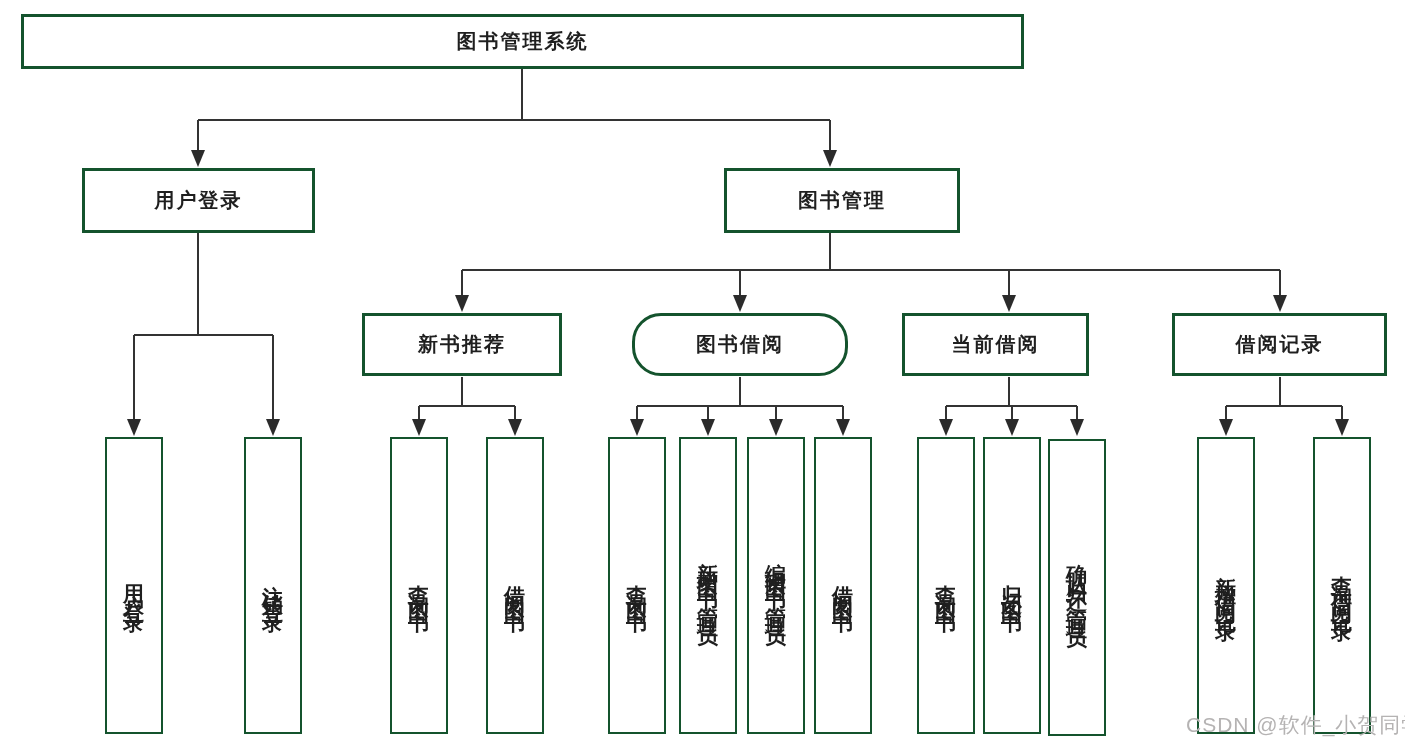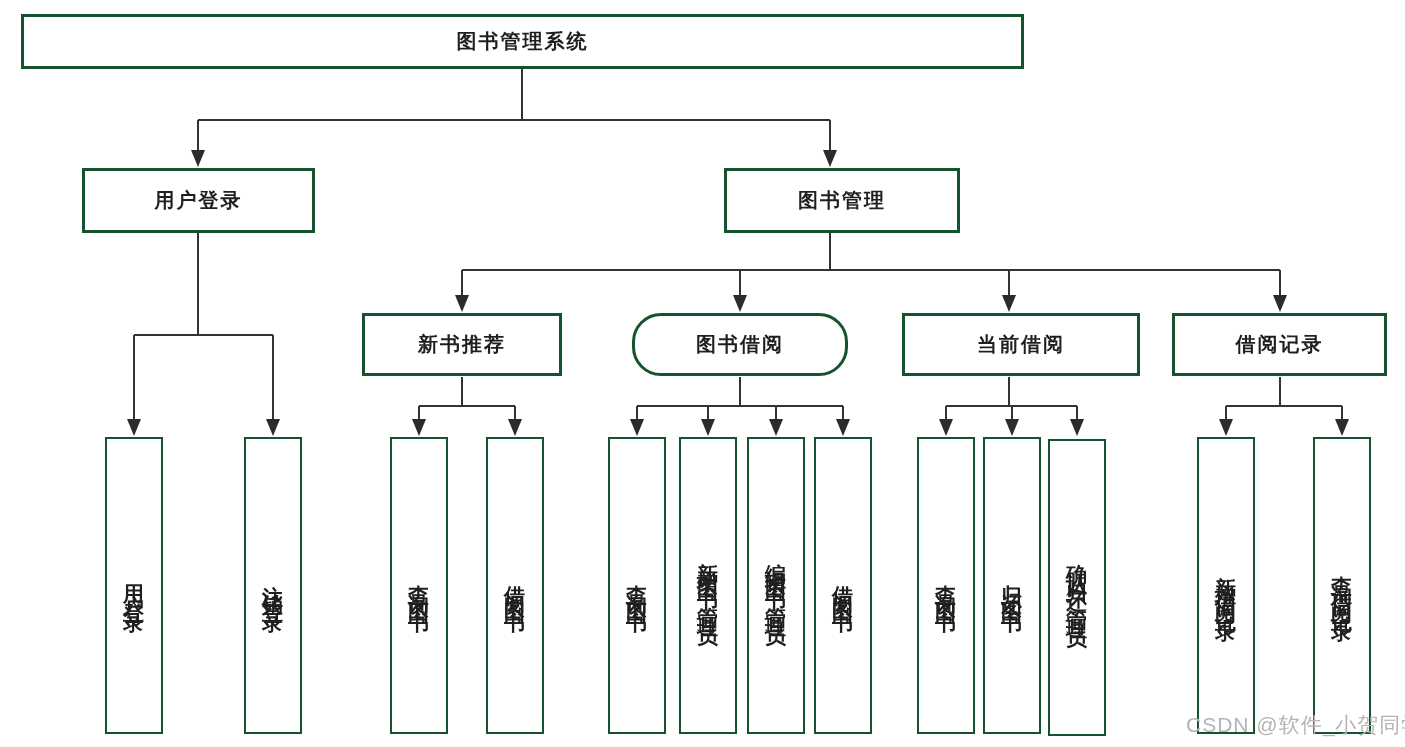--- a/index.html
+++ b/index.html
@@ -112,21 +112,21 @@
     </g>
   </svg>
 
   <div class="node h" style="left:21px; top:14px; width:1003px; height:55px;">图书管理系统</div>
 
   <div class="node h" style="left:82px; top:168px; width:233px; height:65px;">用户登录</div>
   <div class="node h" style="left:712px; top:168px; width:236px; height:65px;margin-left:12px;">图书管理</div>
 
   <div class="node h" style="left:362px; top:313px; width:200px; height:63px;">新书推荐</div>
   <div class="node h" style="left:632px; top:313px; width:216px; height:63px;border-radius:29px;">图书借阅</div>
-  <div class="node h" style="left:902px; top:313px; width:238px; height:63px;">当前借阅</div>
+  <div class="node h" style="left:902px; top:313px; width:187px; height:63px;">当前借阅</div>
   <div class="node h" style="left:1172px; top:313px; width:215px; height:63px;">借阅记录</div>
 
   <div class="node v" style="left:105px; top:437px; width:58px; height:297px;">用户登录</div>
   <div class="node v" style="left:244px; top:437px; width:58px; height:297px;">注销登录</div>
 
   <div class="node v" style="left:390px; top:437px; width:58px; height:297px;">查询图书</div>
   <div class="node v" style="left:486px; top:437px; width:58px; height:297px;">借阅图书</div>
 
   <div class="node v" style="left:608px; top:437px; width:58px; height:297px;">查询图书</div>
   <div class="node v" style="left:679px; top:437px; width:58px; height:297px;">新增图书（管理员）</div>

